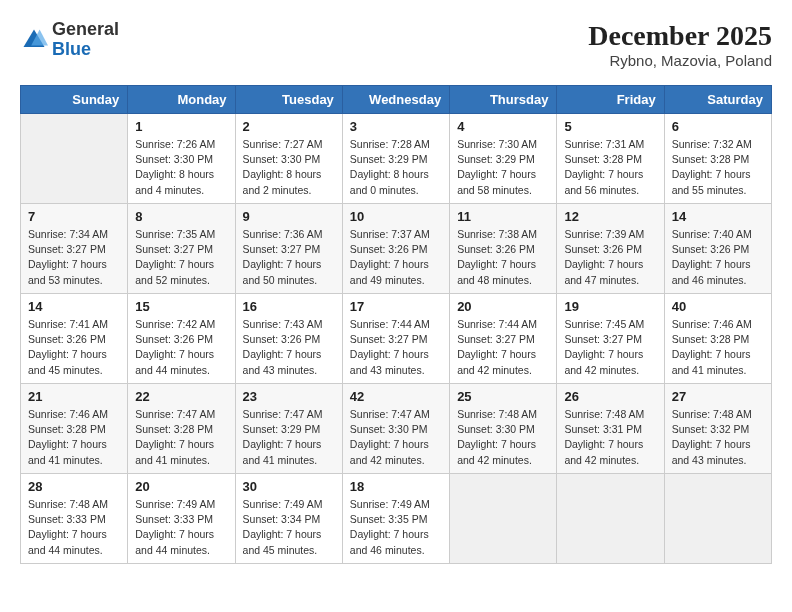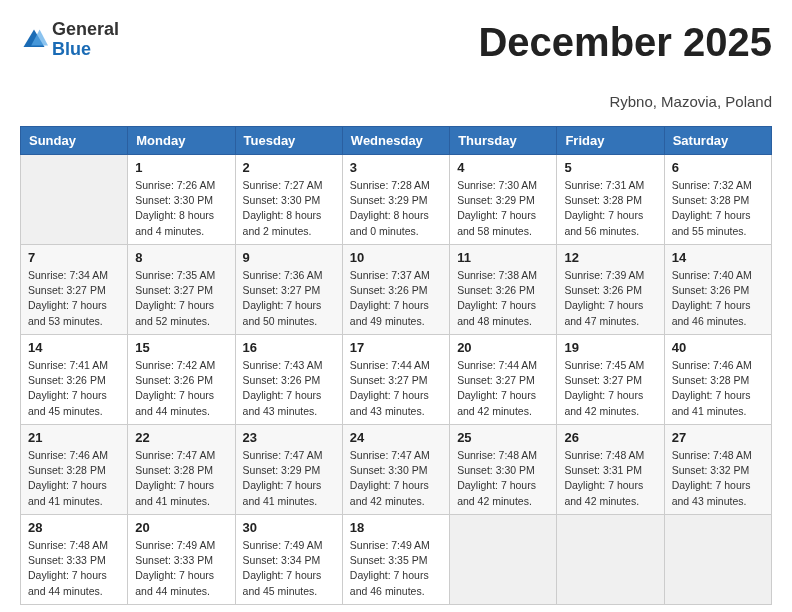--- a/index.html
+++ b/index.html
@@ -27,38 +27,38 @@
       line-height: 1.1;
     }
     .logo-text .general { color: #333; }
     .logo-text .blue { color: #1a6bb5; text-align: right; }
     .logo-icon {
       width: 28px;
       height: 28px;
     }
     .title-block { text-align: right; }
     .month-title {
-      font-size: 40px;
+      font-size: 28px;
       font-weight: bold;
       color: #222;
+      font-family: Liberation Serif, serif;
     }
     .subtitle {
       font-size: 15px;
       color: #444;
-      margin-top: 28px;
     }
     .calendar {
       width: 100%;
       border-collapse: collapse;
       font-size: 11px;
     }
     .calendar th {
       background-color: #3373b8;
       color: #fff;
-      text-align: left;
+      text-align: right;
       padding: 6px 8px;
       font-size: 13px;
       font-weight: bold;
       border: 1px solid #2a5fa0;
     }
     .calendar td {
       border: 1px solid #ccc;
       vertical-align: top;
       padding: 5px 7px;
       width: calc(100% / 7);
@@ -214,21 +214,21 @@
         </td>
         <td>
           <span class="day-number">22</span>
           <div class="day-info">Sunrise: 7:47 AM<br>Sunset: 3:28 PM<br>Daylight: 7 hours<br>and 41 minutes.</div>
         </td>
         <td>
           <span class="day-number">23</span>
           <div class="day-info">Sunrise: 7:47 AM<br>Sunset: 3:29 PM<br>Daylight: 7 hours<br>and 41 minutes.</div>
         </td>
         <td>
-          <span class="day-number">24</span>
+          <span class="day-number">42</span>
           <div class="day-info">Sunrise: 7:47 AM<br>Sunset: 3:30 PM<br>Daylight: 7 hours<br>and 42 minutes.</div>
         </td>
         <td>
           <span class="day-number">25</span>
           <div class="day-info">Sunrise: 7:48 AM<br>Sunset: 3:30 PM<br>Daylight: 7 hours<br>and 42 minutes.</div>
         </td>
         <td>
           <span class="day-number">26</span>
           <div class="day-info">Sunrise: 7:48 AM<br>Sunset: 3:31 PM<br>Daylight: 7 hours<br>and 42 minutes.</div>
         </td>

